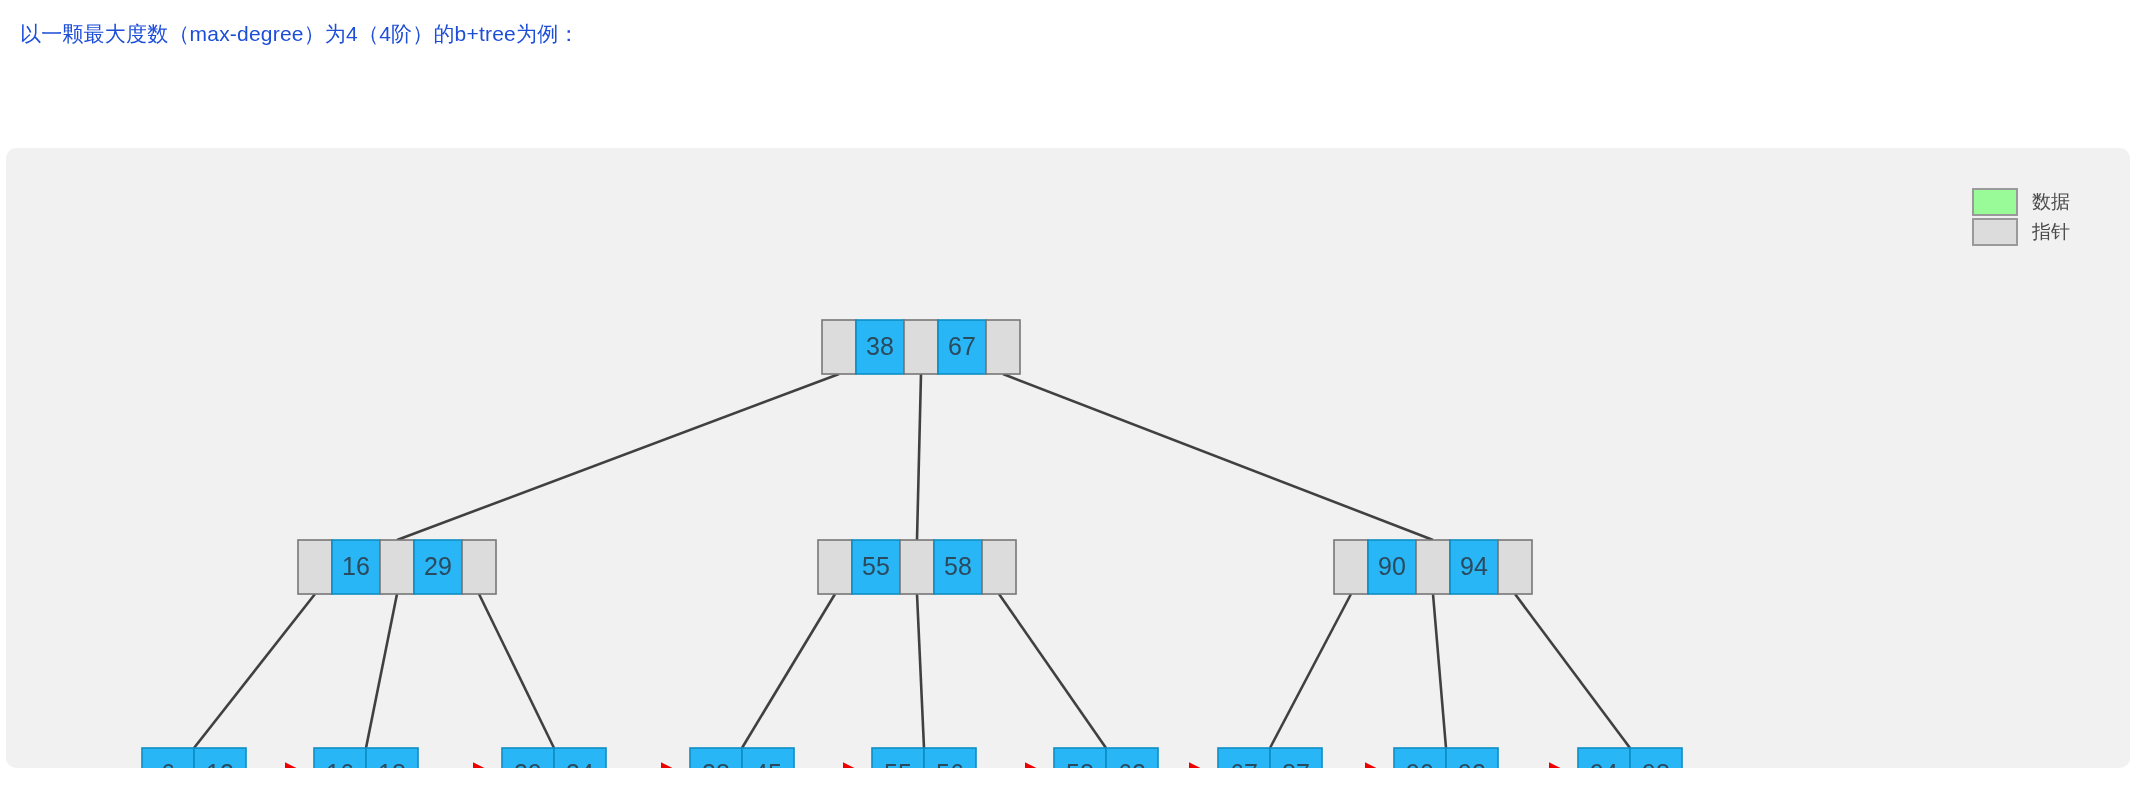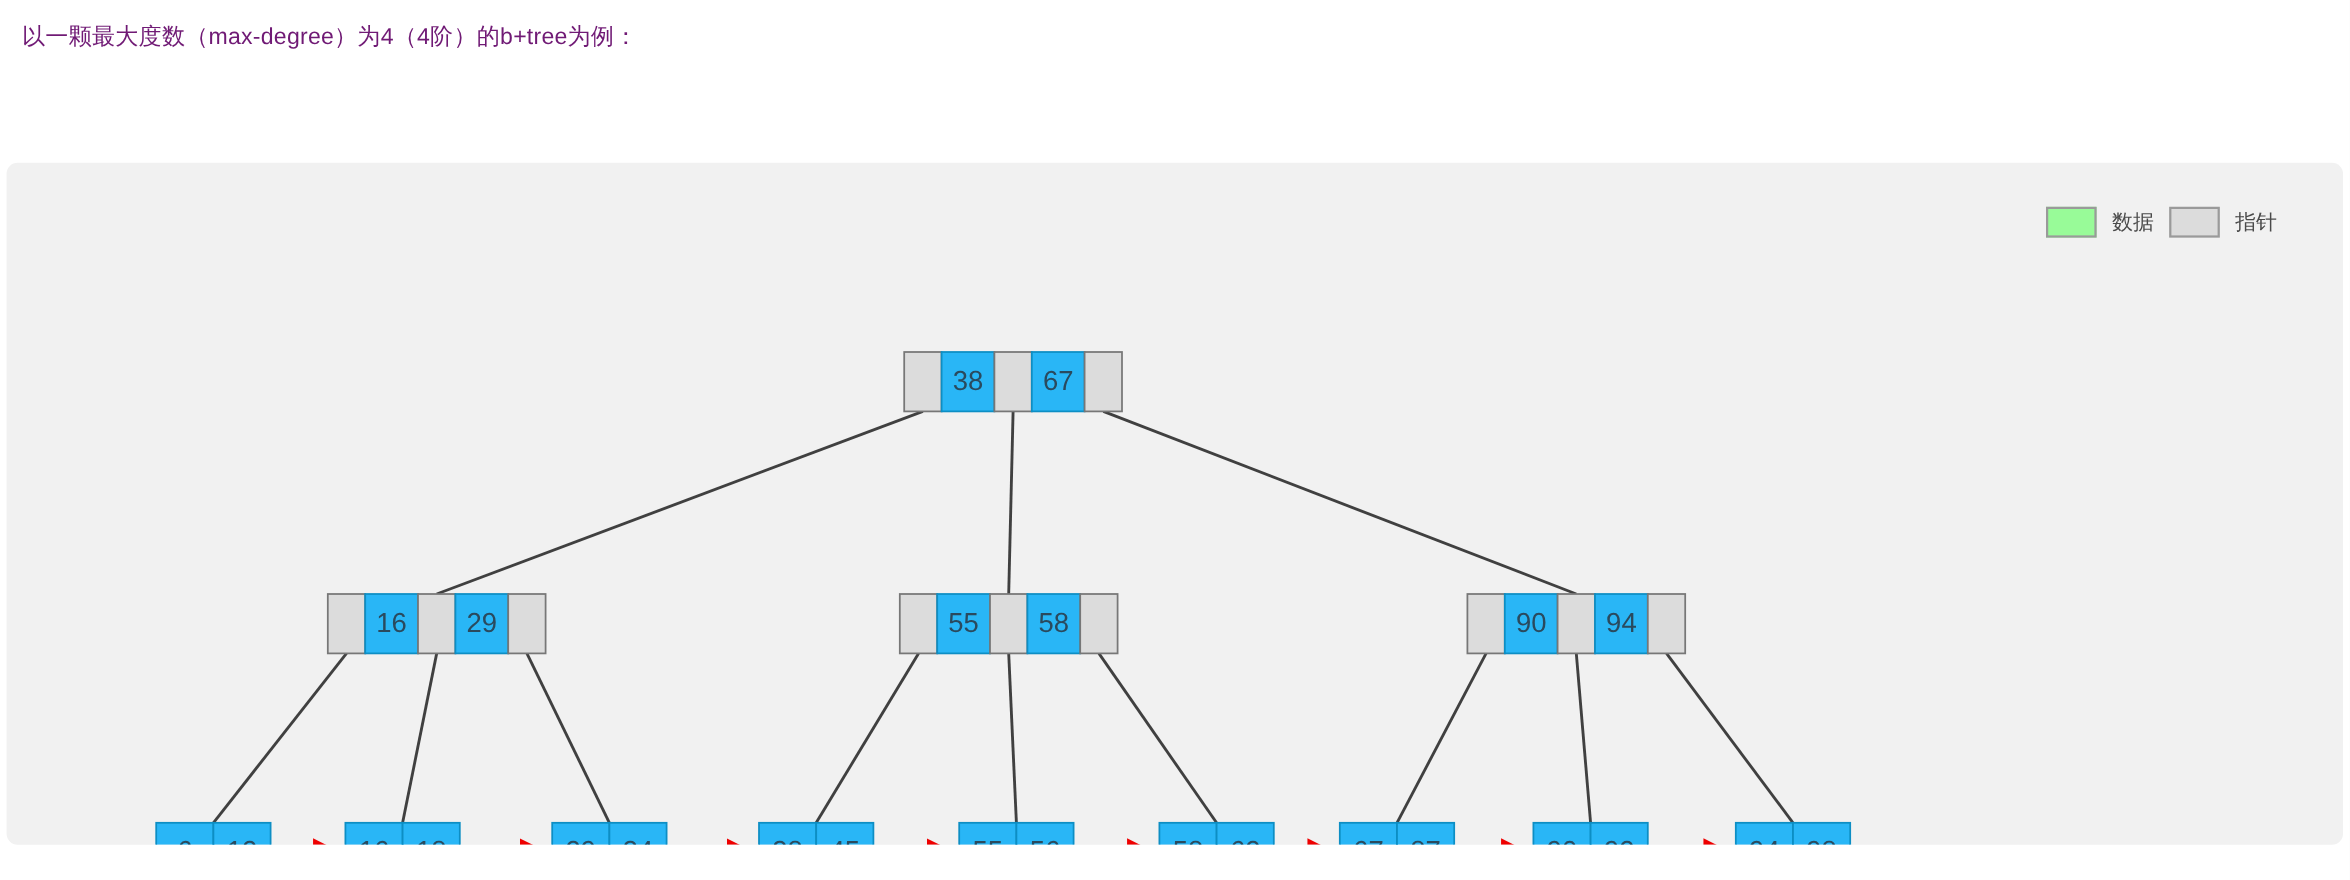--- a/index.html
+++ b/index.html
@@ -13,21 +13,21 @@
     font-family: "Liberation Sans", "DejaVu Sans", sans-serif;
     overflow: hidden;
     position: relative;
   }
   #caption {
     position: absolute;
     left: 20px;
     top: 18px;
     font-size: 21px;
     line-height: 32px;
-    color: #701a75;
+    color: #1d4ed8;
     white-space: nowrap;
     letter-spacing: 0.2px;
   }
   #diagram-panel {
     position: absolute;
     left: 6px;
     top: 148px;
     width: 2124px;
     height: 620px;
     background: #f1f1f1;
@@ -47,22 +47,22 @@
     font-size: 25px;
     fill: #2a4a5e;
     text-anchor: middle;
     dominant-baseline: middle;
   }
   #legend {
     position: absolute;
     right: 60px;
     top: 40px;
     display: flex;
-    flex-direction: row;
-    gap: 14px;
+    flex-direction: column;
+    gap: 2px;
     justify-content: center;
   }
   .legend-row {
     display: flex;
     align-items: center;
     gap: 14px;
   }
   .legend-swatch {
     width: 46px;
     height: 28px;

